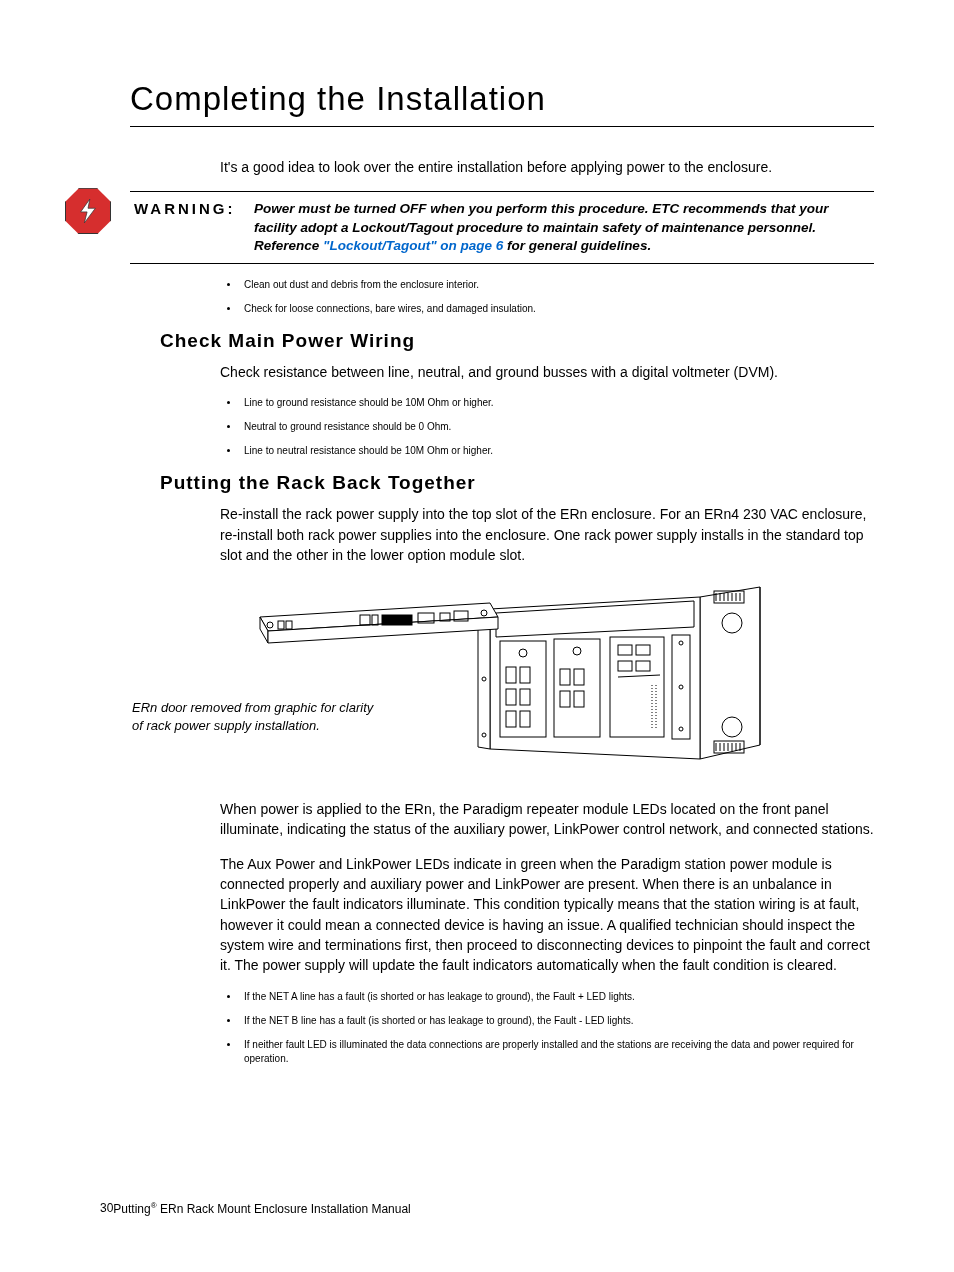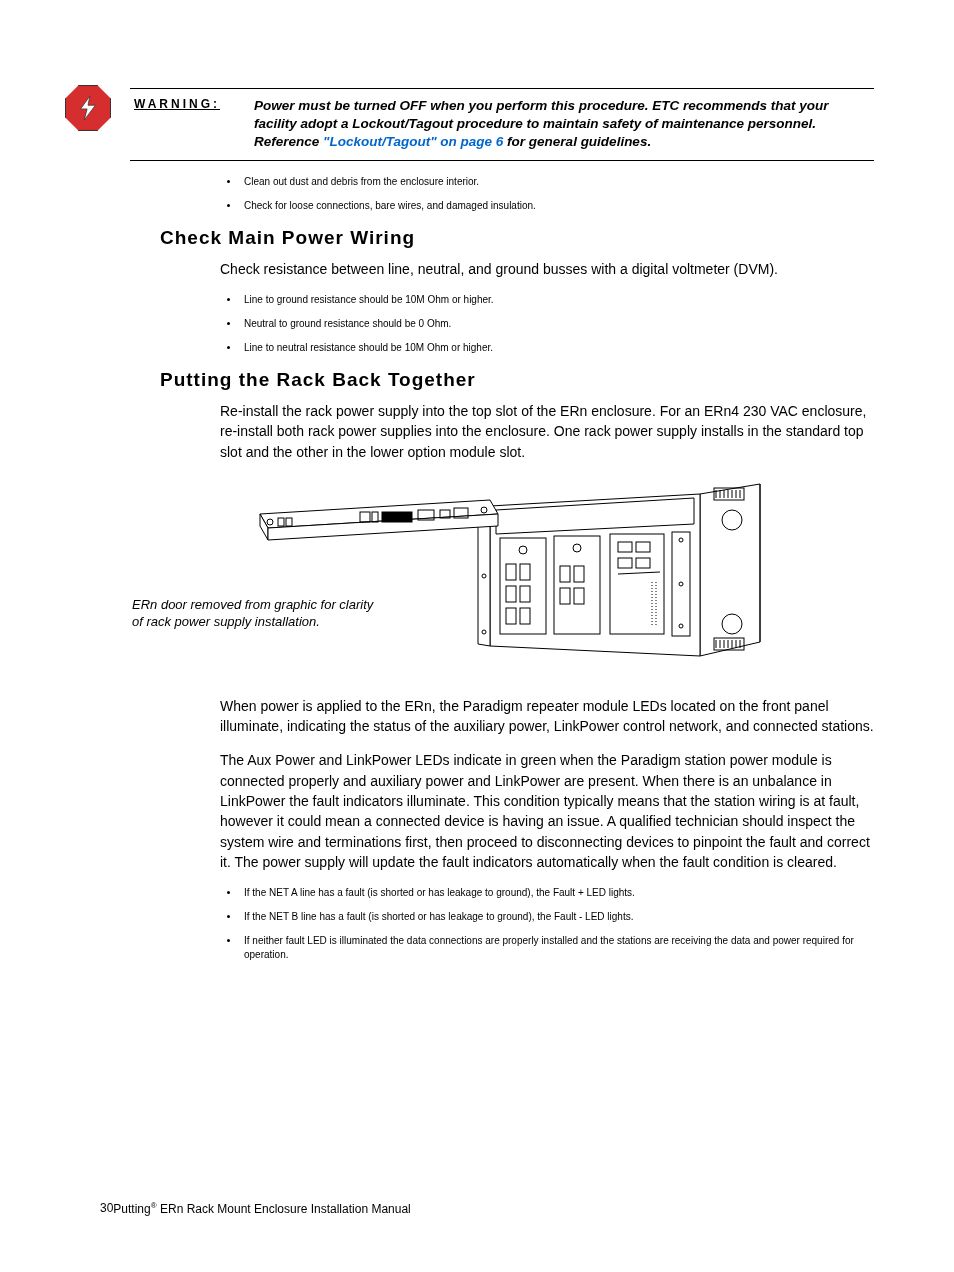--- a/index.html
+++ b/index.html
@@ -57,25 +57,24 @@
     clip-path: polygon(30% 0%, 70% 0%, 100% 30%, 100% 70%, 70% 100%, 30% 100%, 0% 70%, 0% 30%);
     border: 1px solid #333;
     display: flex;
     align-items: center;
     justify-content: center;
   }
   .octagon svg { width: 22px; height: 26px; }
   .warning-label {
     font-weight: bold;
     letter-spacing: 3px;
-    font-size: 12px;
+    font-size: 15px;
     width: 120px;
     flex-shrink: 0;
     padding-left: 4px;
-    text-decoration: underline;
   }
   .warning-text {
     font-weight: bold;
     font-style: italic;
     font-size: 13.5px;
     line-height: 1.35;
     flex: 1;
   }
   .warning-text .link { color: #0066cc; }
   ul.bullets {
@@ -127,21 +126,25 @@
     font-size: 12px;
     display: flex;
   }
   .footer sup { font-size: 8px; }
 </style>
 </head>
 <body>
 
 <div class="page">
 
-
+  <div class="title-block">
+    <div class="title">Completing the Installation</div>
+  </div>
+
+  <div class="body-text">It's a good idea to look over the entire installation before applying power to the enclosure.</div>
 
   <div class="warning-box">
     <div class="warning-icon">
       <div class="octagon">
         <svg viewBox="0 0 24 28">
           <path d="M14 1 L4 15 L11 15 L8 27 L20 11 L12 11 Z" fill="#fff" stroke="#333" stroke-width="0.8"></path>
         </svg>
       </div>
     </div>
     <div class="warning-label">WARNING:</div>

